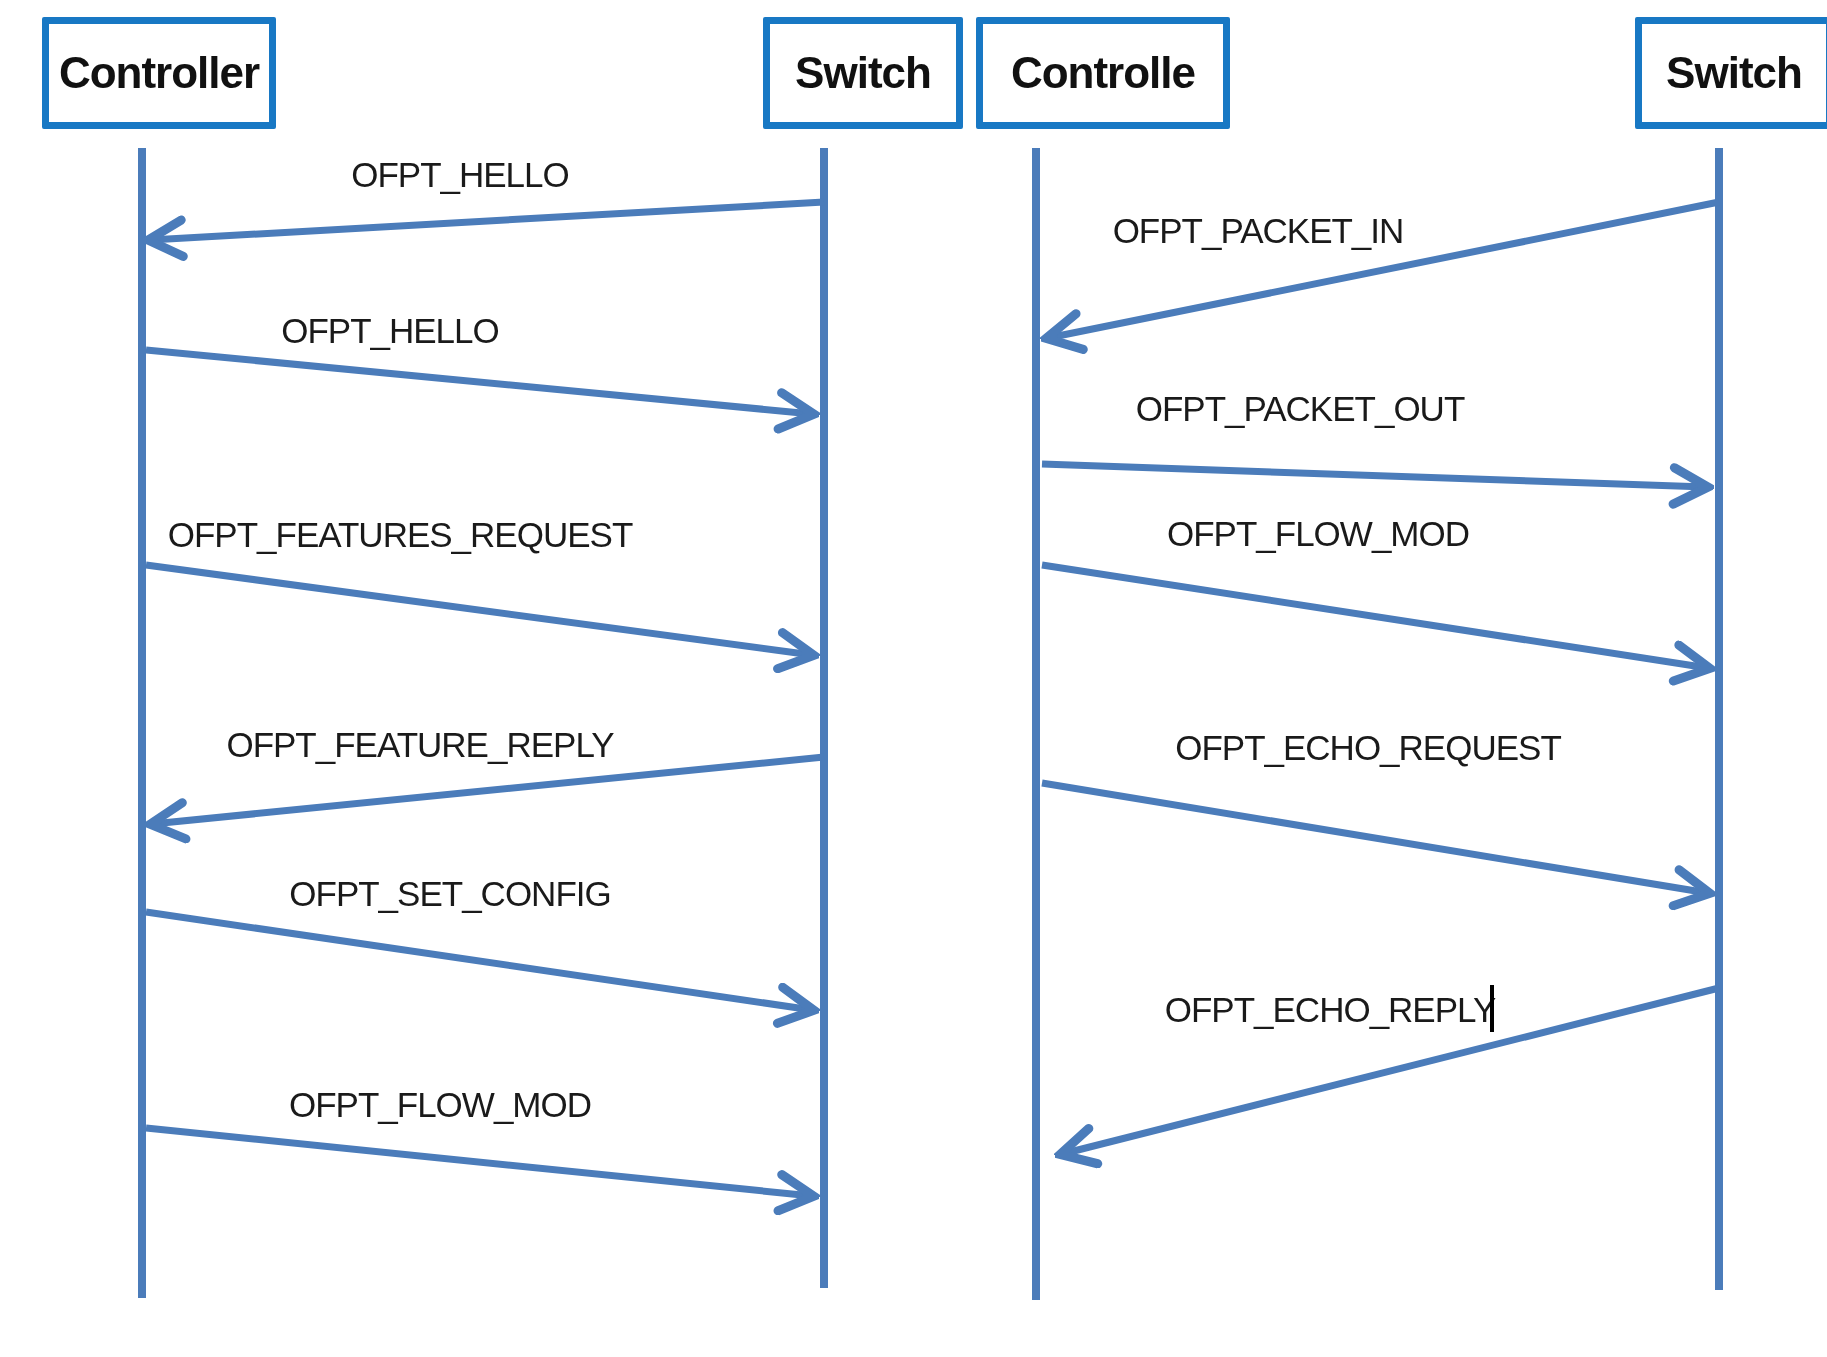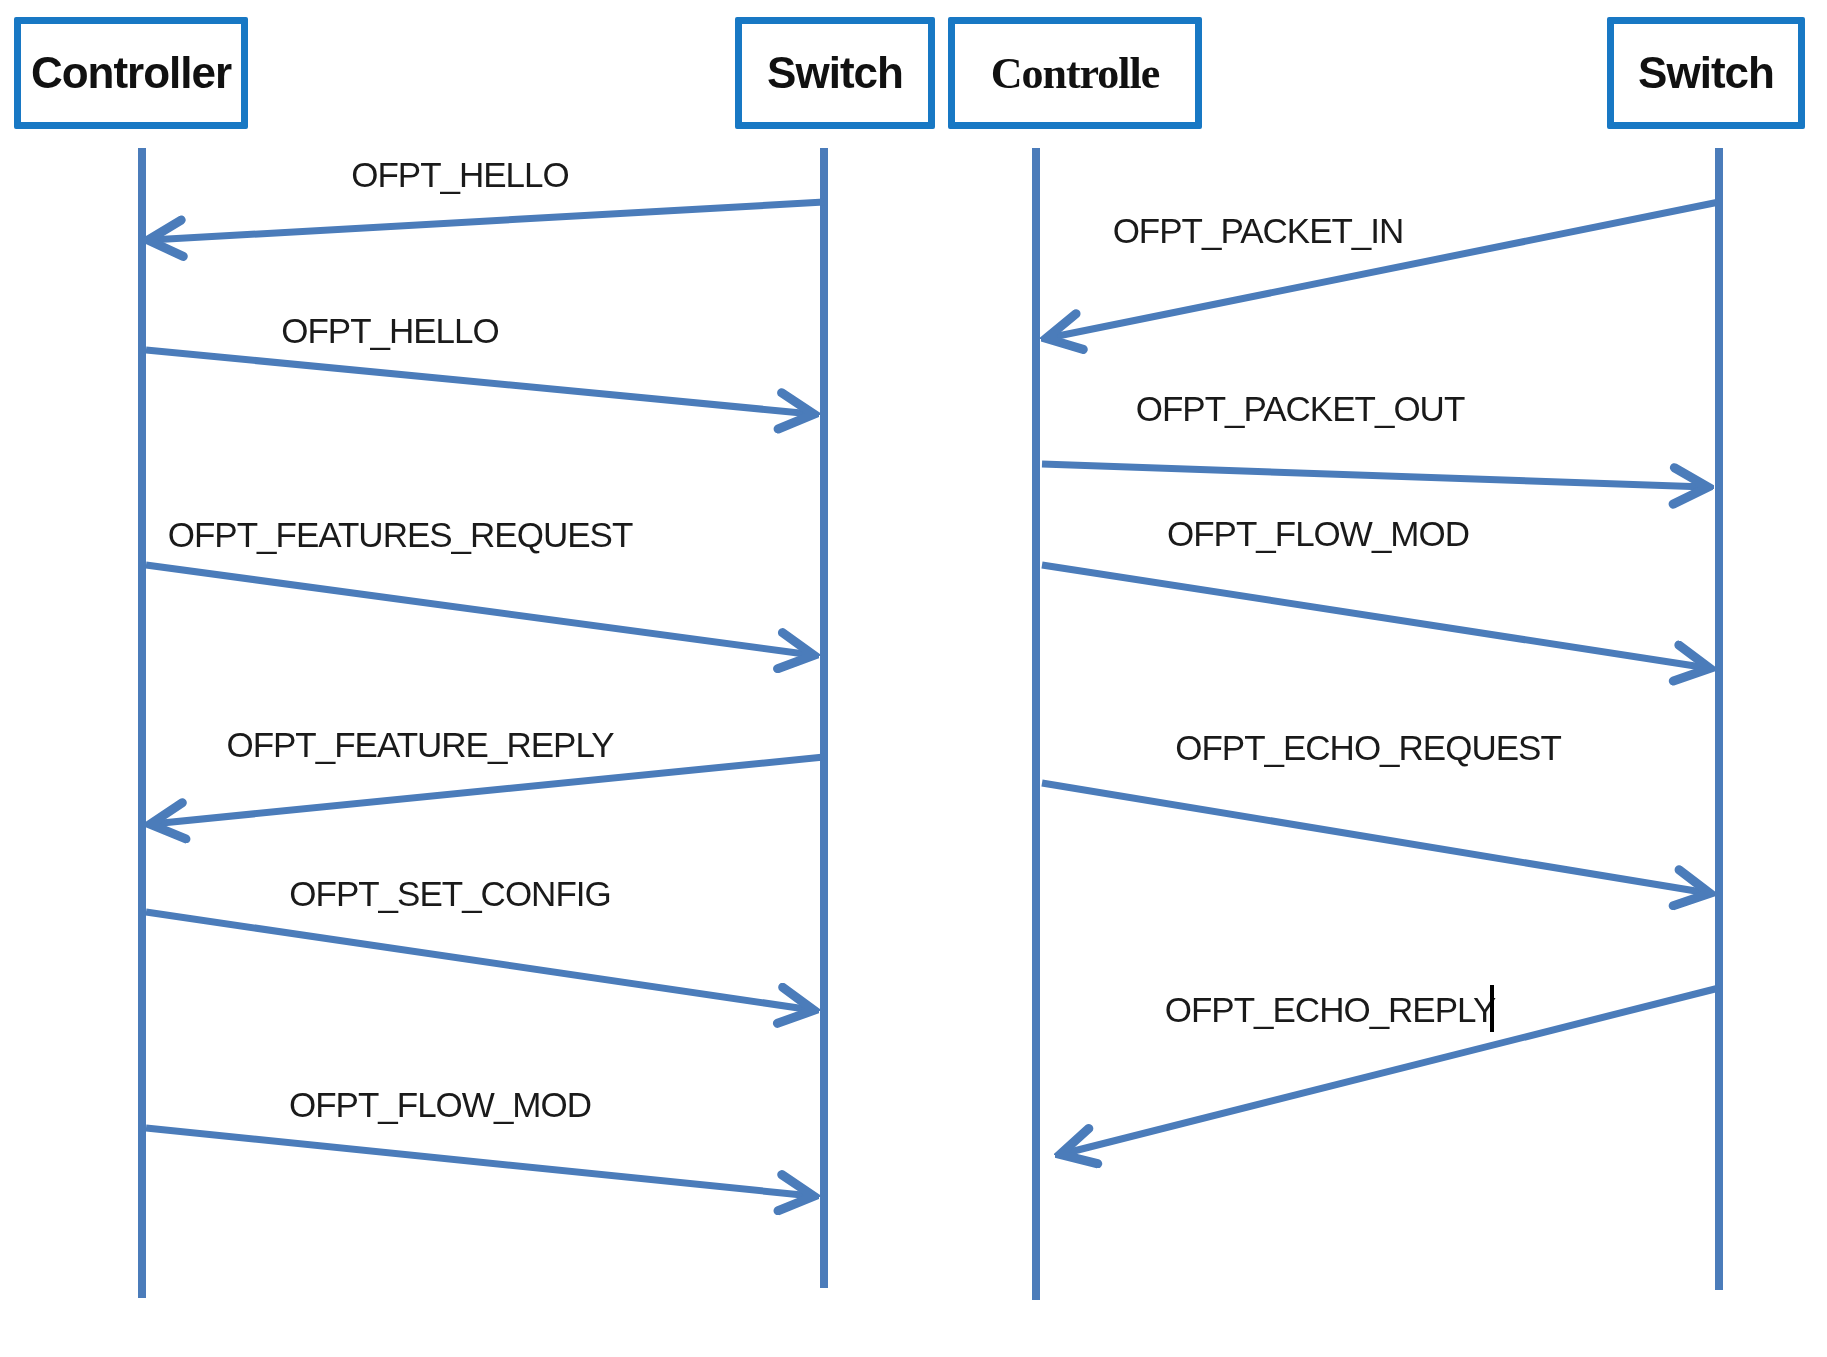--- a/index.html
+++ b/index.html
@@ -14,20 +14,21 @@
   .actor-box{
     position:absolute;
     box-sizing:border-box;
     background:#ffffff;
     display:flex;align-items:center;justify-content:center;
     font-weight:bold;
     font-size:44px;
     letter-spacing:-1px;
     color:#111111;
     border-radius:2px;
+    margin-left:28px;
   }
   .msg-label{
     font-size:35px;
     letter-spacing:-1px;
     fill:#1a1a1a;
   }
 </style>
 </head>
 <body>
 
@@ -65,19 +66,19 @@
       <line x1="1719" y1="988" x2="1062" y2="1154" stroke="#4B7CBA" stroke-width="7" marker-end="url(#arrow)"></line>
       <text x="1330" y="1022" text-anchor="middle" class="msg-label">OFPT_ECHO_REPLY</text>
       <line x1="1492" y1="985" x2="1492" y2="1032" stroke="#000000" stroke-width="4"></line>
     </svg>
 <div class="actor-box" style="left: 14px; top: 17px; width: 234px; height: 112px; border: 7px solid rgb(24, 120, 196);">
       <span>Controller</span>
     </div>
     <div class="actor-box" style="left: 735px; top: 17px; width: 200px; height: 112px; border: 7px solid rgb(24, 120, 196);">
       <span>Switch</span>
     </div>
-    <div class="actor-box" style="left: 948px; top: 17px; width: 254px; height: 112px; border: 7px solid rgb(24, 120, 196); font-family: Liberation Serif, serif;">
+    <div class="actor-box" style="left: 948px; top: 17px; width: 254px; height: 112px; border: 7px solid rgb(24, 120, 196);">
       <span>Controlle</span>
     </div>
     <div class="actor-box" style="left: 1607px; top: 17px; width: 198px; height: 112px; border: 7px solid rgb(24, 120, 196);">
       <span>Switch</span>
     </div>
   </div>
 
 </body></html>

